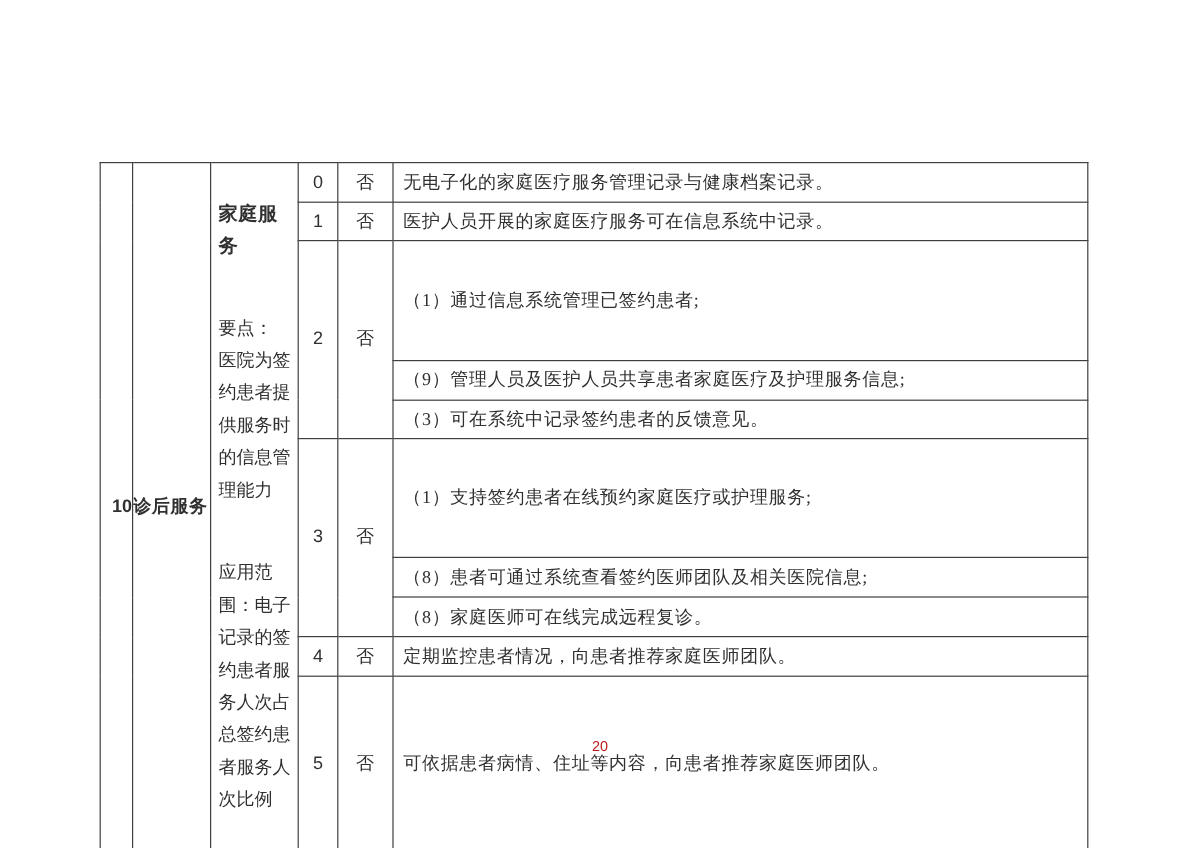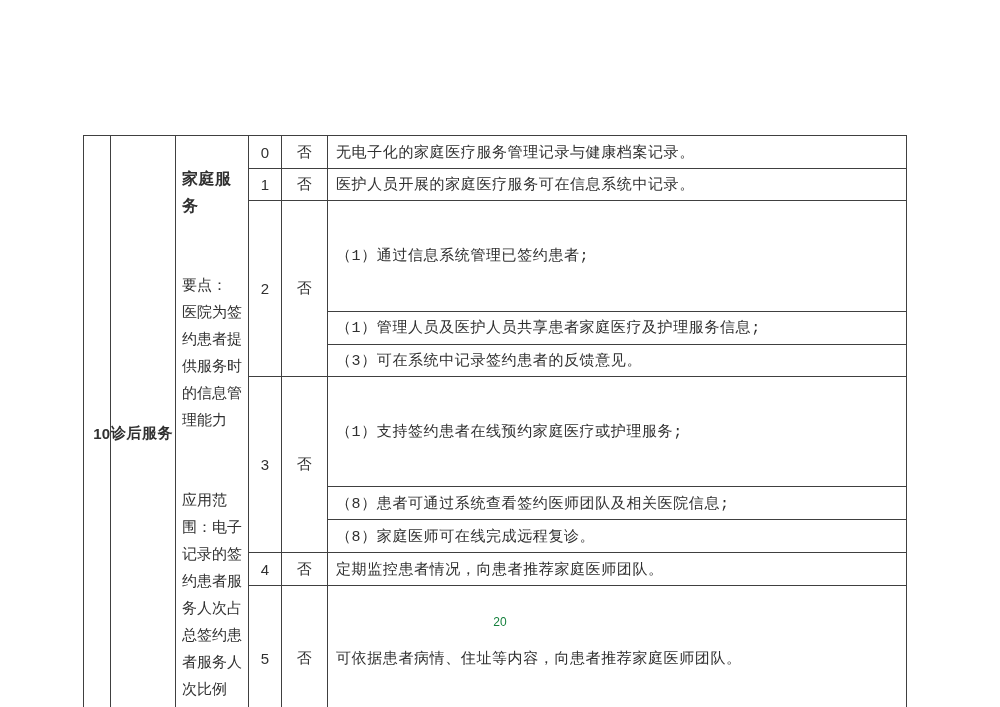--- a/index.html
+++ b/index.html
@@ -44,48 +44,47 @@
     vertical-align: top;
     padding: 2px 3px 0 6px;
     line-height: 27px;
     white-space: pre-line;
   }
   .item-title {
     font-weight: bold;
     font-size: 16px;
     letter-spacing: 0.5px;
   }
-  .item-para { margin-top: 26px; }
+  .item-para { margin-top: 15px; }
   .c-score {
     text-align: center;
     vertical-align: middle;
     font-family: "Liberation Sans", sans-serif;
     font-size: 14px;
   }
   .c-flag {
     text-align: center;
     vertical-align: middle;
     letter-spacing: 0.5px;
   }
   .c-desc {
     vertical-align: middle;
     padding-left: 8px;
     padding-right: 6px;
     letter-spacing: 0.6px;
-    font-family: Liberation Mono, monospace;
   }
   .page-number {
     position: absolute;
     top: 615px;
     left: 0;
     width: 100%;
     text-align: center;
     font-family: "Liberation Sans", sans-serif;
     font-size: 12px;
-    color: #15803d;
+    color: #b91c1c;
   }
 </style>
 </head>
 <body>
 
 <div class="page">
 
   <table class="grid">
     <colgroup>
       <col style="width:27px">
@@ -130,21 +129,21 @@
         <td class="c-flag">否</td>
         <td class="c-desc">医护人员开展的家庭医疗服务可在信息系统中记录。</td>
       </tr>
 
       <tr style="height:33px">
         <td class="c-score" rowspan="3">2</td>
         <td class="c-flag" rowspan="3">否</td>
         <td class="c-desc">（1）通过信息系统管理已签约患者;</td>
       </tr>
       <tr style="height:33px">
-        <td class="c-desc">（1）管理人员及医护人员共享患者家庭医疗及护理服务信息;</td>
+        <td class="c-desc">（9）管理人员及医护人员共享患者家庭医疗及护理服务信息;</td>
       </tr>
       <tr style="height:32px">
         <td class="c-desc">（3）可在系统中记录签约患者的反馈意见。</td>
       </tr>
 
       <tr style="height:33px">
         <td class="c-score" rowspan="3">3</td>
         <td class="c-flag" rowspan="3">否</td>
         <td class="c-desc">（1）支持签约患者在线预约家庭医疗或护理服务;</td>
       </tr>

